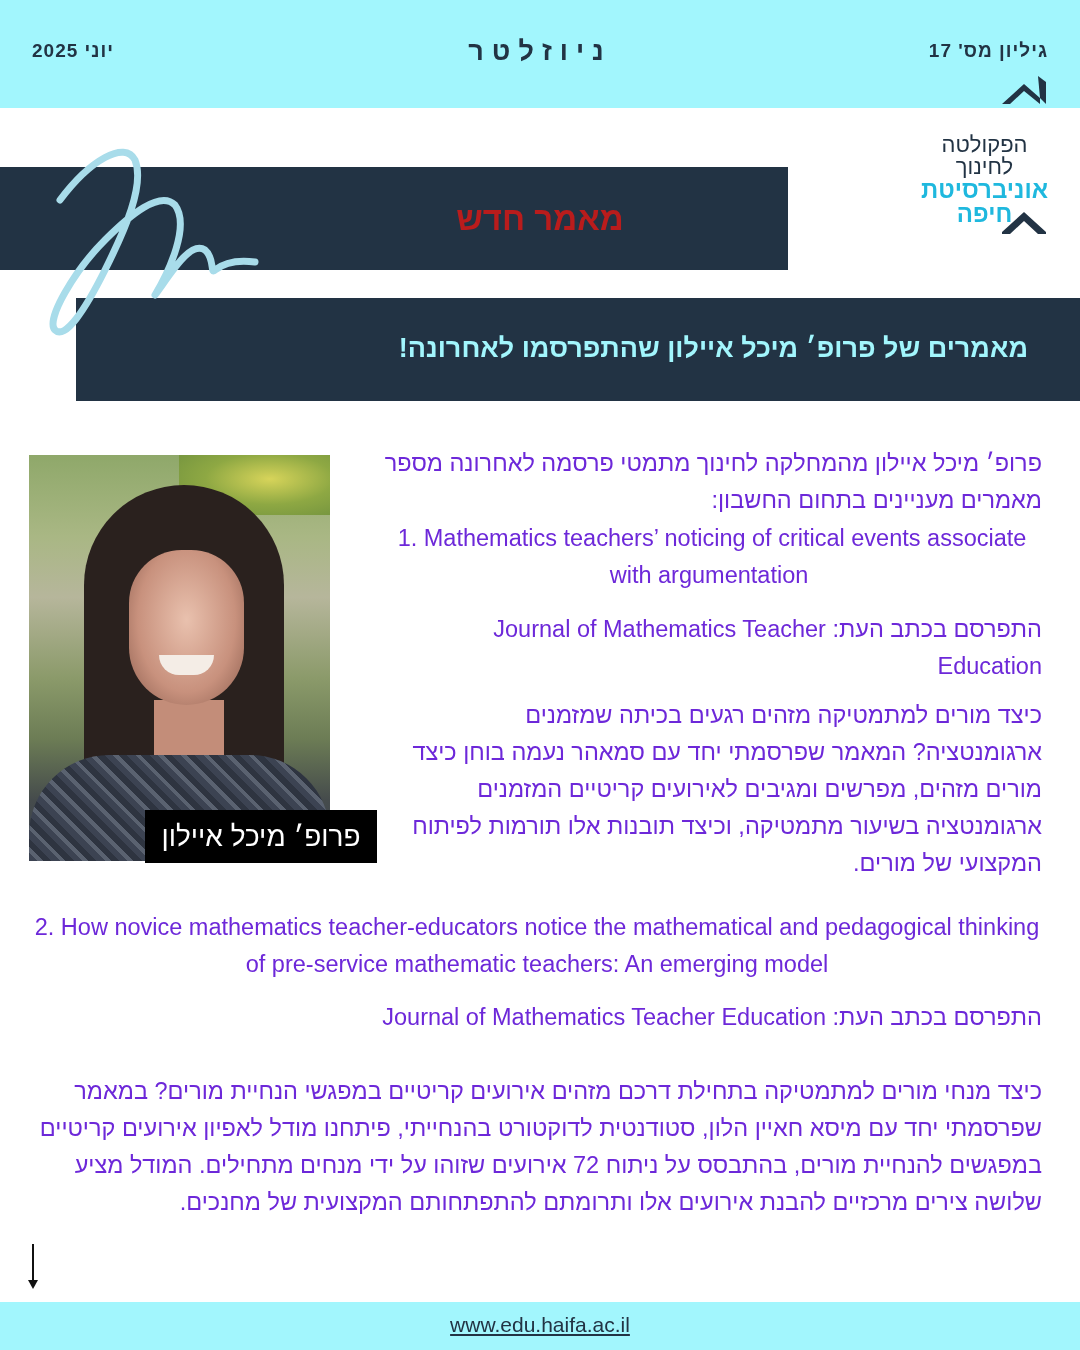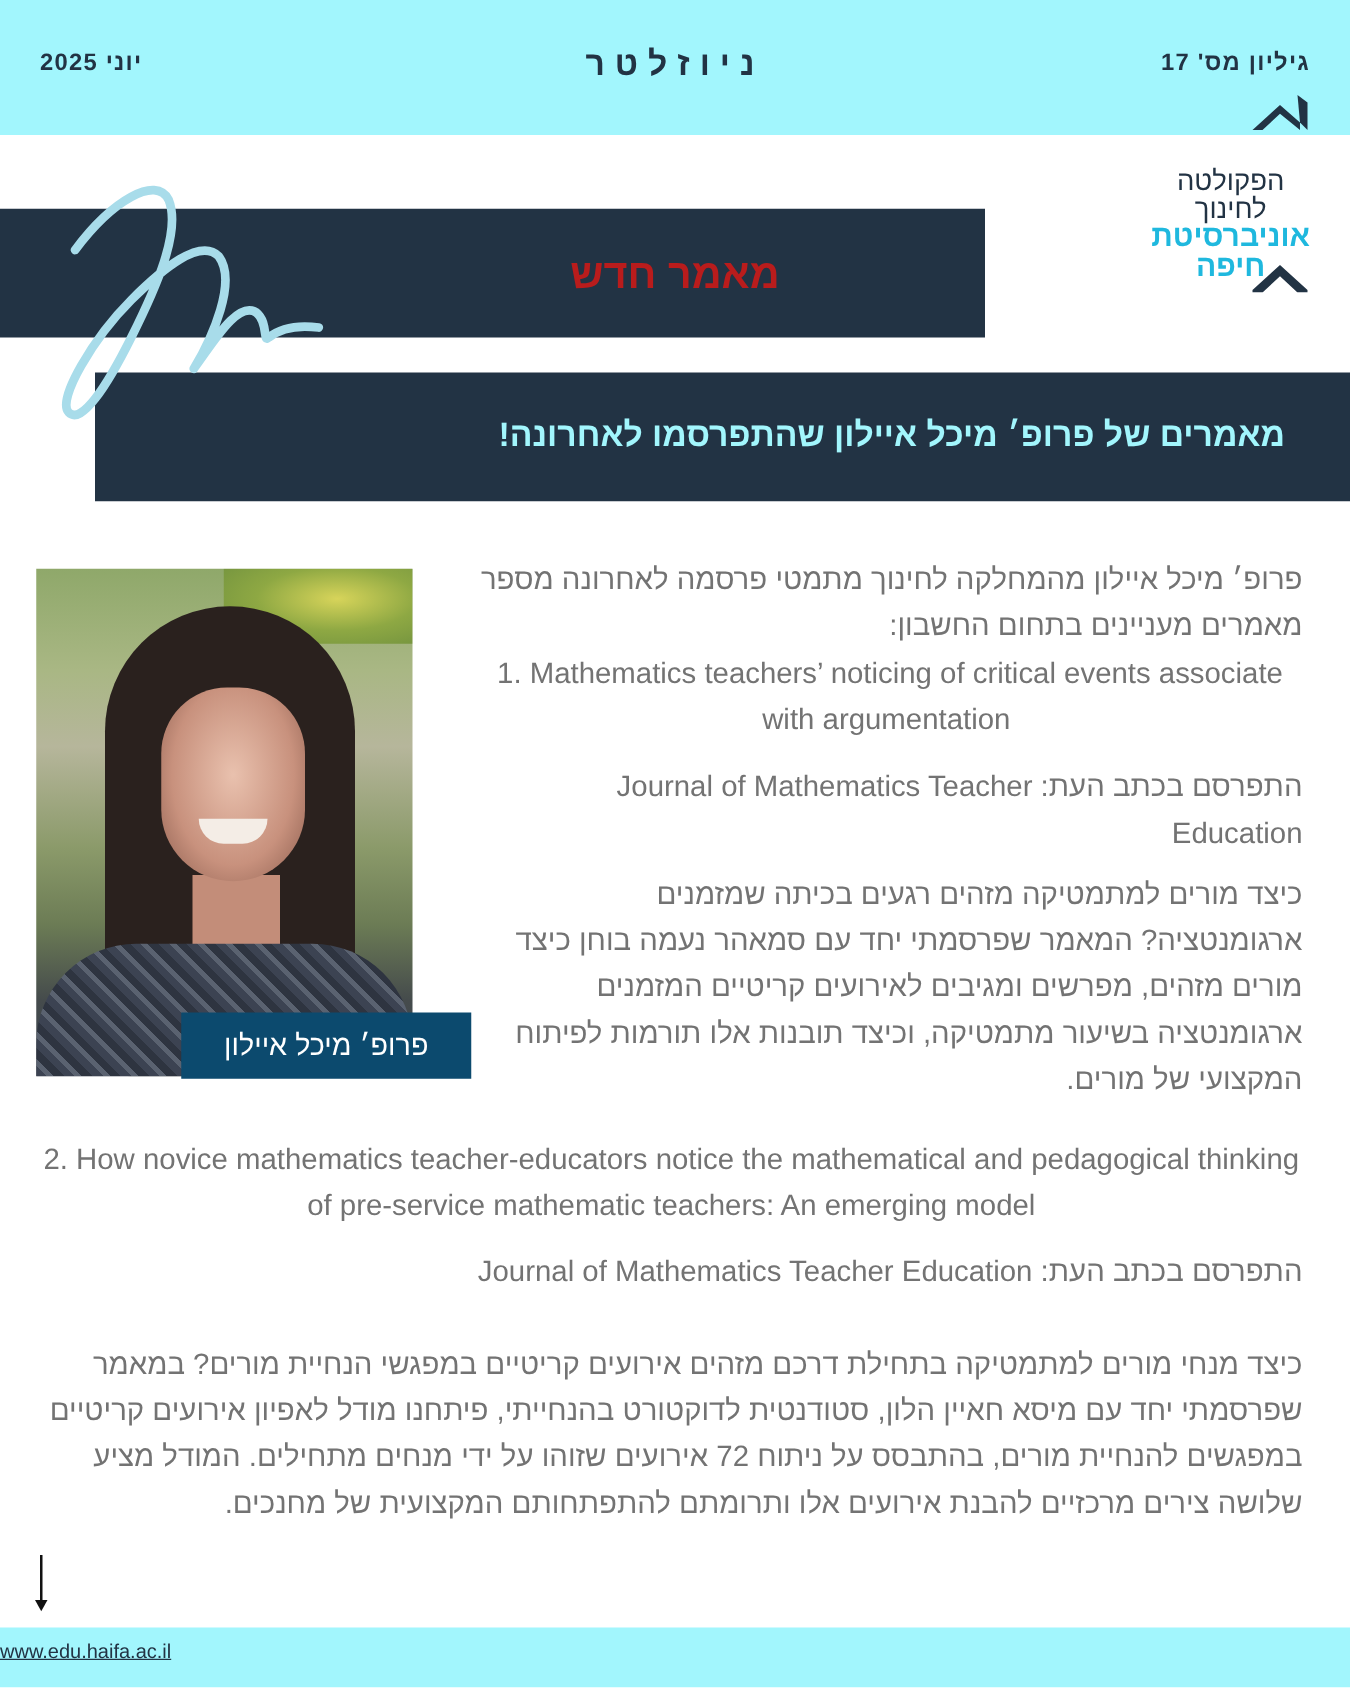--- a/index.html
+++ b/index.html
@@ -66,47 +66,47 @@
     }
     .photo .bush { position: absolute; left: 150px; top: 0; width: 151px; height: 60px; background: radial-gradient(ellipse at 60% 40%, #d7d45a 0%, #8ea843 50%, #6e8f3e 100%); }
     .photo .hair { position: absolute; left: 55px; top: 30px; width: 200px; height: 376px; background: #2a211e; border-radius: 100px 100px 20px 20px; }
     .photo .face { position: absolute; left: 100px; top: 95px; width: 115px; height: 155px; background: radial-gradient(ellipse at 50% 45%, #e9c1ae 0%, #c8917d 60%, #8a5c4d 100%); border-radius: 55px 55px 60px 60px; }
     .photo .smile { position: absolute; left: 130px; top: 200px; width: 55px; height: 20px; background: #f4ede6; border-radius: 0 0 30px 30px; }
     .photo .shoulders { position: absolute; left: 0; top: 300px; width: 301px; height: 106px; background: repeating-linear-gradient(45deg, #3c4352 0 6px, #5a6270 6px 10px, #2e3440 10px 16px); border-radius: 80px 80px 0 0; }
     .photo .neck { position: absolute; left: 125px; top: 245px; width: 70px; height: 70px; background: #c38d79; }
 
     .photo-caption {
       position: absolute; left: 145px; top: 810px; width: 232px; height: 53px;
-      background: #0c4a6e; color: #ffffff; font-size: 23px;
+      background: #000000; color: #ffffff; font-size: 28px;
       text-align: center; line-height: 53px; direction: rtl; z-index: 3;
     }
 
     
-    .body-text { position: absolute; font-size: 23.5px; line-height: 37px; color: #737373; }
+    .body-text { position: absolute; font-size: 23.5px; line-height: 37px; color: #6d28d9; }
     .rtl { direction: rtl; text-align: right; }
     .ltr { direction: ltr; text-align: center; }
 
     .intro { right: 38px; top: 445px; width: 660px; }
     .article1-title { left: 384px; top: 520px; width: 650px; text-indent: 6px; }
     .article1-journal { right: 38px; top: 611px; width: 640px; }
     .article1-desc { right: 38px; top: 697px; width: 640px; }
     .article2-title { left: 32px; top: 909px; width: 1010px; }
     .article2-journal { right: 38px; top: 999px; width: 1010px; }
     .article2-desc { right: 38px; top: 1073px; width: 1010px; }
 
     .scroll-arrow { position: absolute; left: 25px; top: 1244px; width: 16px; height: 46px; }
 
     
     .footer-band {
       position: absolute; left: 0; top: 1302px; width: 1080px; height: 48px;
       background: #a2f6fd;
     }
     .footer-link {
-      position: absolute; left: 0; width: 1080px; top: 1313px; 
-      font-size: 16px; color: #223344; text-decoration: underline; z-index: 2;
+      position: absolute; left: 0; width: 1080px; top: 1313px; text-align: center;
+      font-size: 21px; color: #223344; text-decoration: underline; z-index: 2;
     }
   </style>
 </head>
 <body>
 
 <div class="top-band">
   <div class="issue">גיליון מס' 17</div>
   <div class="title">ניוזלטר</div>
   <div class="date">יוני 2025</div>
 </div>

